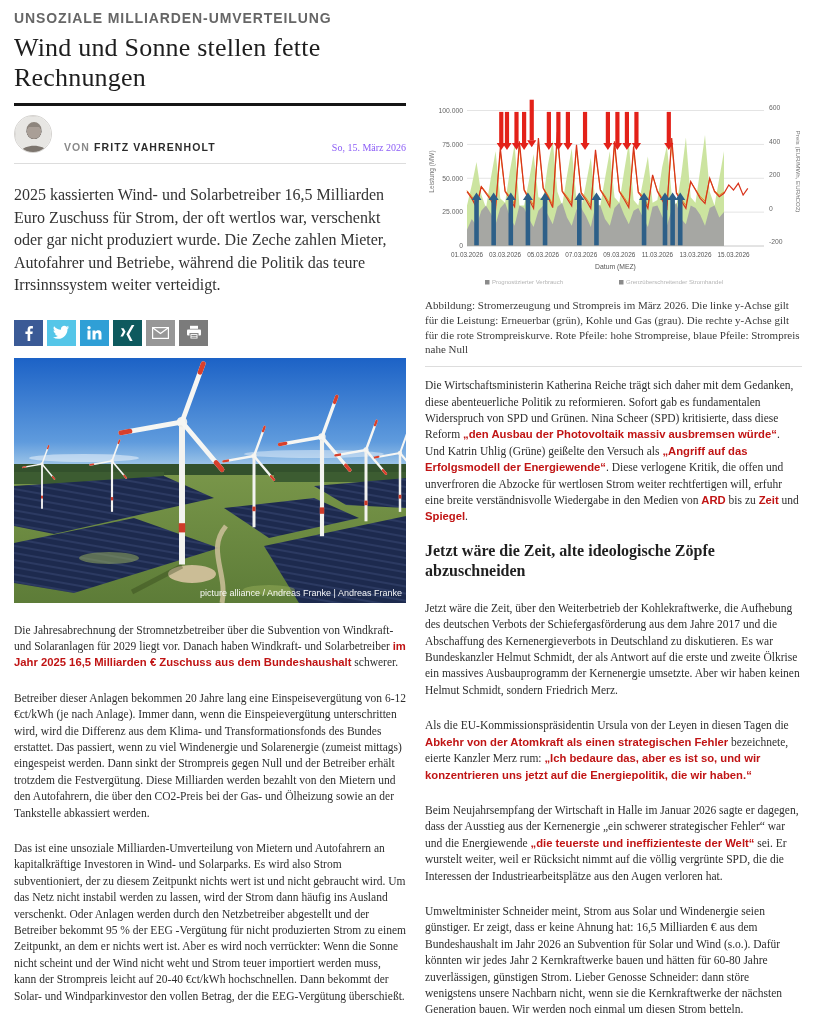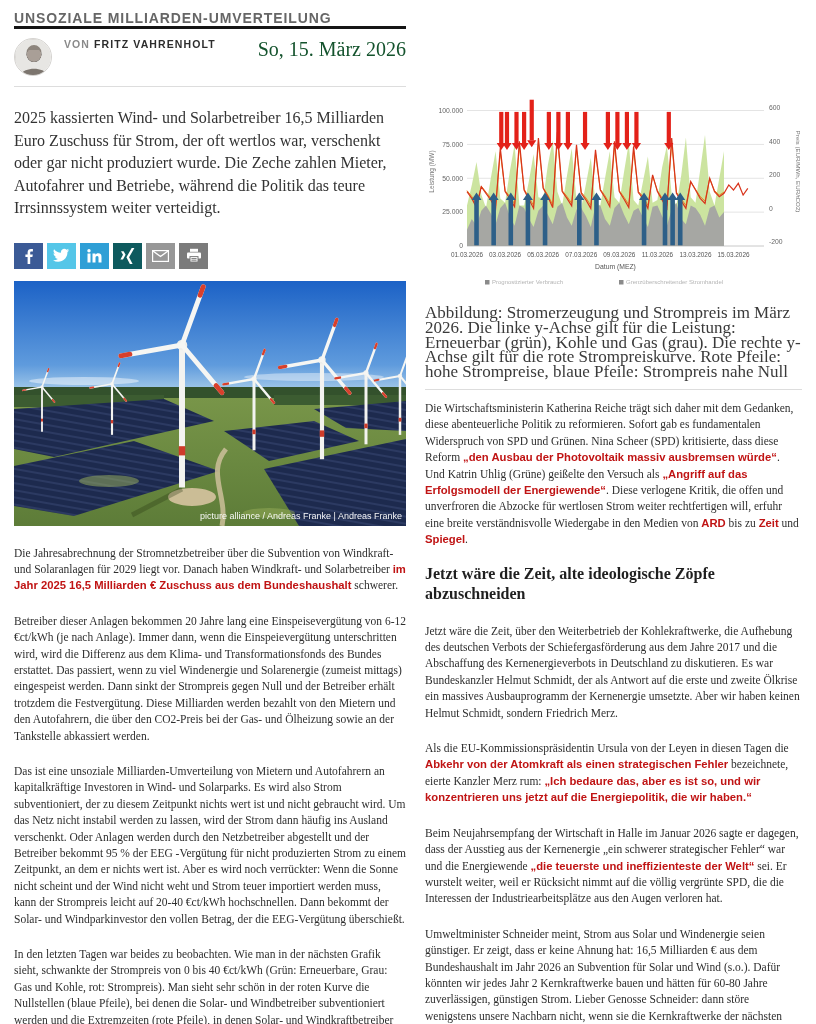--- a/index.html
+++ b/index.html
@@ -8,57 +8,58 @@
          font-family:"Liberation Serif", serif; color:#2e2e2e; }
   .col-left  { position:absolute; left:14px;  top:0; width:392px; }
   .col-right { position:absolute; left:425px; top:0; width:377px; }
 
   .kicker { margin-top:10px; font-family:"Liberation Sans", sans-serif;
             font-size:14px; font-weight:700; letter-spacing:.9px; color:#666; }
   .title  { margin:7px 0 10px; font-size:26px; font-weight:400; color:#1d1d1d; letter-spacing:.2px; }
   hr.black { border:none; border-top:3px solid #151515; }
   hr.thin  { border:none; border-top:1px solid #ddd; }
 
-  .author-row { display:flex; align-items:flex-start; padding:9px 0 10px; }
+  .author-row { display:flex; align-items:flex-end; padding:9px 0 10px; }
   .avatar { width:38px; height:38px; border-radius:50%; overflow:hidden; flex:0 0 38px;
             border:1px solid #d4d2cf; }
   .byline { margin-left:12px; font-family:"Liberation Sans", sans-serif;
             font-size:10.5px; font-weight:700; letter-spacing:1.1px; color:#2c2c2c; }
   .byline .von { color:#8a8a8a; }
-  .date { margin-left:auto; font-size:20px; color:#14532d; }
+  .date { margin-left:auto; font-size:10px; color:#8b5cf6; }
 
   .lead { margin-top:20px; font-size:16px; line-height:22.5px; color:#333; }
 
   .social { margin-top:23px; display:flex; gap:4px; }
   .sbtn { width:29px; height:26px; display:flex; align-items:center; justify-content:center;
           cursor:pointer; }
   .sbtn svg { display:block; }
 
   figure.hero { margin-top:12px; position:relative; }
   figure.hero svg { display:block; }
 
   .body-p { margin-top:19px; font-size:11.5px; line-height:16.4px; color:#2e2e2e; text-align:left; }
   .seg-red, .seg-link { font-family:"Liberation Sans", sans-serif; font-weight:700;
                         color:#c01414; font-size:.98em; }
   .seg-link { cursor:pointer; }
 
   figure.chart { margin-top:85px; }
-  .figcap { margin-top:12px; font-size:17px; line-height:14.8px; color:#3a3a3a; }
+  .figcap { margin-top:4px; font-size:11px; line-height:14.8px; color:#3a3a3a; }
   .col-right hr.thin { margin-top:9px; }
   .col-right .first-p { margin-top:10px; }
 
   h2.subhead { margin-top:16px; margin-bottom:2px; font-size:16px; line-height:20px;
                font-weight:700; color:#1f1f1f; }
 </style>
 </head>
 <body>
 
 <div class="col-left">
 
   <div class="kicker">UNSOZIALE MILLIARDEN-UMVERTEILUNG</div>
+  <h1 class="title">Wind und Sonne stellen fette Rechnungen</h1>
   <hr class="black">
 
   <div class="author-row">
     <div class="avatar">
       <svg width="38" height="38" viewBox="0 0 38 38">
         <rect width="38" height="38" fill="#e7e6e3"></rect>
         <path d="M4,38 C7,27 31,27 34,38 Z" fill="#7c756e"></path>
         <circle cx="19" cy="15.5" r="7.4" fill="#aaa19а"></circle>
         <circle cx="19" cy="15.5" r="7.4" fill="#a99f97"></circle>
         <path d="M11.6,13.5 a7.4,7.4 0 0 1 14.8,0 l-2,-2.6 -10.8,0 z" fill="#8d857d"></path>

